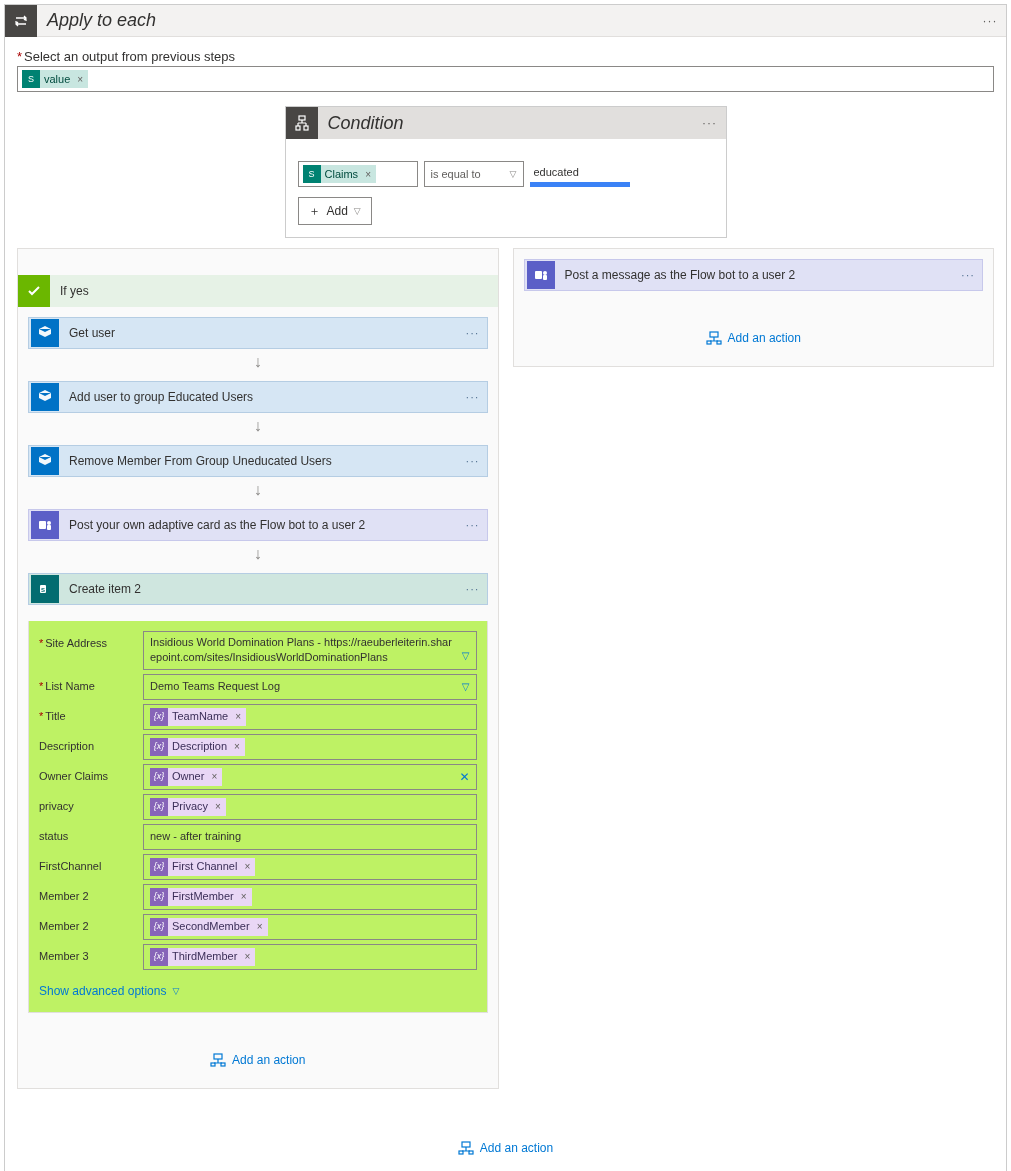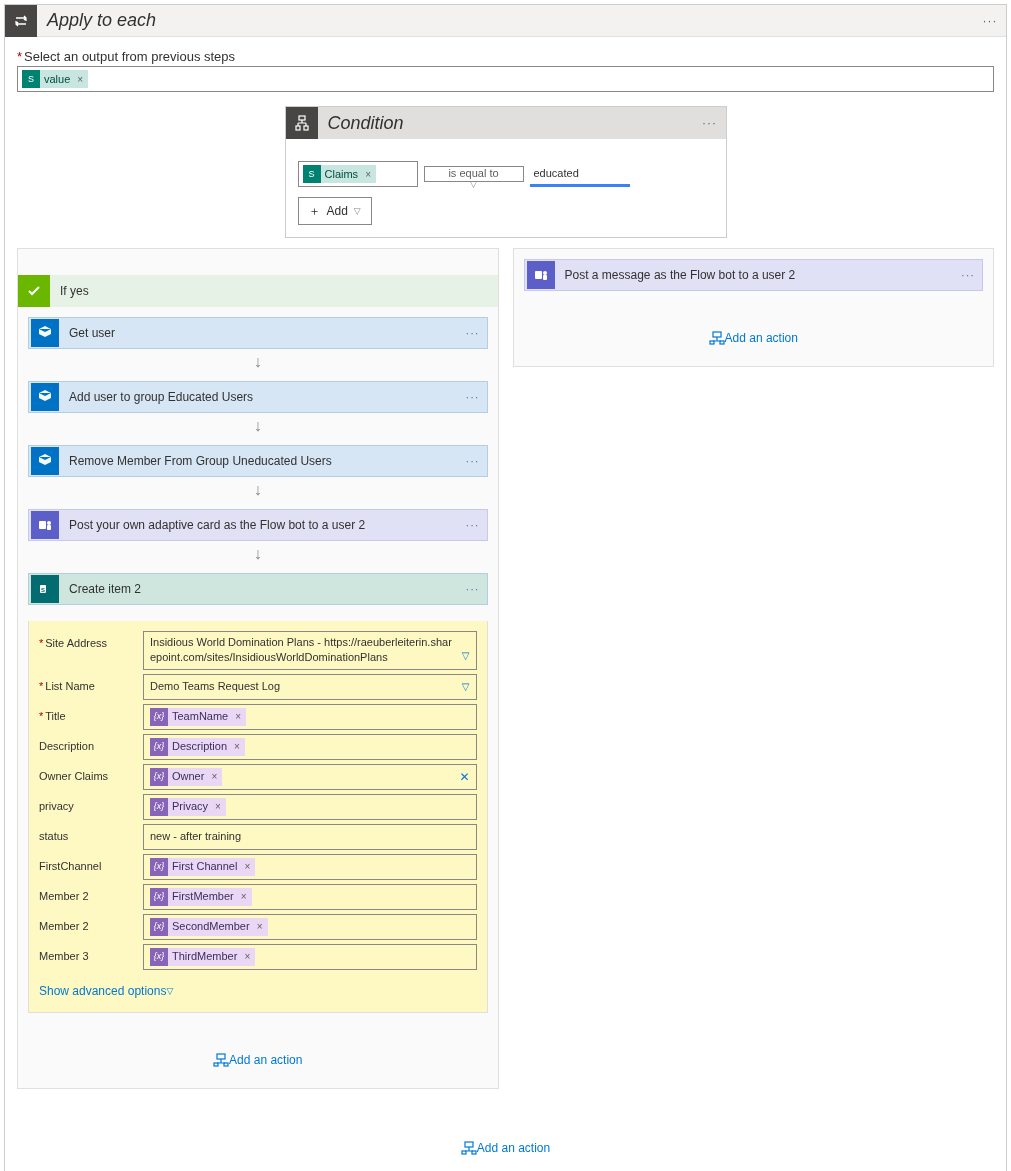--- a/index.html
+++ b/index.html
@@ -42,25 +42,25 @@
   .cond-box { width: 442px; margin: 14px auto 0 auto; border: 1px solid #ccc; background: #fff; }
   .cond-header { display: flex; align-items: center; background: #e1dfdd; height: 32px; }
   .cond-header .header-icon { background: #484644; }
   .cond-body { padding: 22px 12px 12px 12px; }
   .cond-row { display: flex; gap: 6px; align-items: center; margin-bottom: 10px; }
   .cond-left {
     border: 1px solid #8a8886; display: flex; align-items: center; padding: 2px 4px;
     width: 120px; height: 26px;
   }
   .cond-op {
-    border: 1px solid #8a8886; height: 16px; display: flex; align-items: center;
-    justify-content: space-between; padding: 0 6px; width: 100px; font-size: 11px; color: #605e5c; flex-direction: column;
+    border: 1px solid #8a8886; height: 26px; display: flex; align-items: center;
+    justify-content: space-between; padding: 0 6px; width: 100px; font-size: 11px; color: #605e5c;
   }
   .cond-right {
-    border-bottom: 3px solid #3b82f6; height: 26px; display: flex; align-items: center;
+    border-bottom: 5px solid #3b82f6; height: 26px; display: flex; align-items: center;
     padding: 0 4px; width: 100px; font-size: 11px;
   }
   .add-btn {
     border: 1px solid #8a8886; height: 28px; display: inline-flex; align-items: center;
     gap: 6px; padding: 0 10px; font-size: 12px; color: #323130; background: #fff; cursor: pointer;
   }
 
   .branches { display: flex; gap: 14px; padding: 0 12px 12px 12px; margin-top: 10px; align-items: flex-start; }
   .branch { flex: 1; border: 1px solid #e1dfdd; background: #fafafa; padding-bottom: 18px; }
   .branch-header {
@@ -83,32 +83,32 @@
     background: #0072c6; color:#fff; flex-shrink:0;
   }
   .step.teams .step-ic { background: #5b5fc7; }
   .step.sp { background: #cfe6df; }
   .step.sp .step-ic { background: #036c70; }
   .step-title { flex:1; padding: 0 8px; font-size: 12px; color:#323130; }
   .step-menu { width: 28px; text-align:center; color:#517090; cursor:pointer; letter-spacing:1px; font-size:11px;}
 
   .arrow-down { text-align: center; color: #8a8886; font-size: 16px; margin: 4px 0 0 0; }
 
-  .sp-form { border: 1px solid #e1dfdd; margin: 0 10px; border-top: none; padding: 10px 10px 14px 10px; background:#fef9c3; }
+  .sp-form { border: 1px solid #e1dfdd; margin: 0 10px; border-top: none; padding: 10px 10px 14px 10px; background:#bef264; }
   .fr { display: flex; align-items: flex-start; margin-bottom: 4px; gap: 8px; }
   .fr .flab { width: 96px; font-size: 11px; color: #323130; padding-top: 6px; }
   .fr .fval { flex: 1; }
   .val-box {
     border: 1px solid #8a8886; min-height: 26px; padding: 3px 6px; font-size: 11px;
     display: flex; align-items: center; gap: 4px; position: relative; flex-wrap: wrap; line-height:1.4;
   }
   .dd-caret { position: absolute; right: 6px; top: 50%; transform: translateY(-50%); color:#0078d4; font-size:10px; }
   .clear-x  { position: absolute; right: 6px; top: 50%; transform: translateY(-50%); color:#0078d4; font-size:12px; cursor:pointer; }
 
-  .link-blue { color: #0078d4; font-size: 12px; cursor: pointer; display:inline-flex; align-items:center; }
+  .link-blue { color: #0078d4; font-size: 12px; cursor: pointer; display:inline-flex; align-items:center; gap:6px; }
   .add-action { text-align: center; margin-top: 40px; }
   .add-action.outer-add { margin: 40px 0 30px 0; }
   .add-ic { color:#0078d4; }
 
   svg { display:block; }
 </style>
 </head>
 <body>
 
 <div class="outer">

